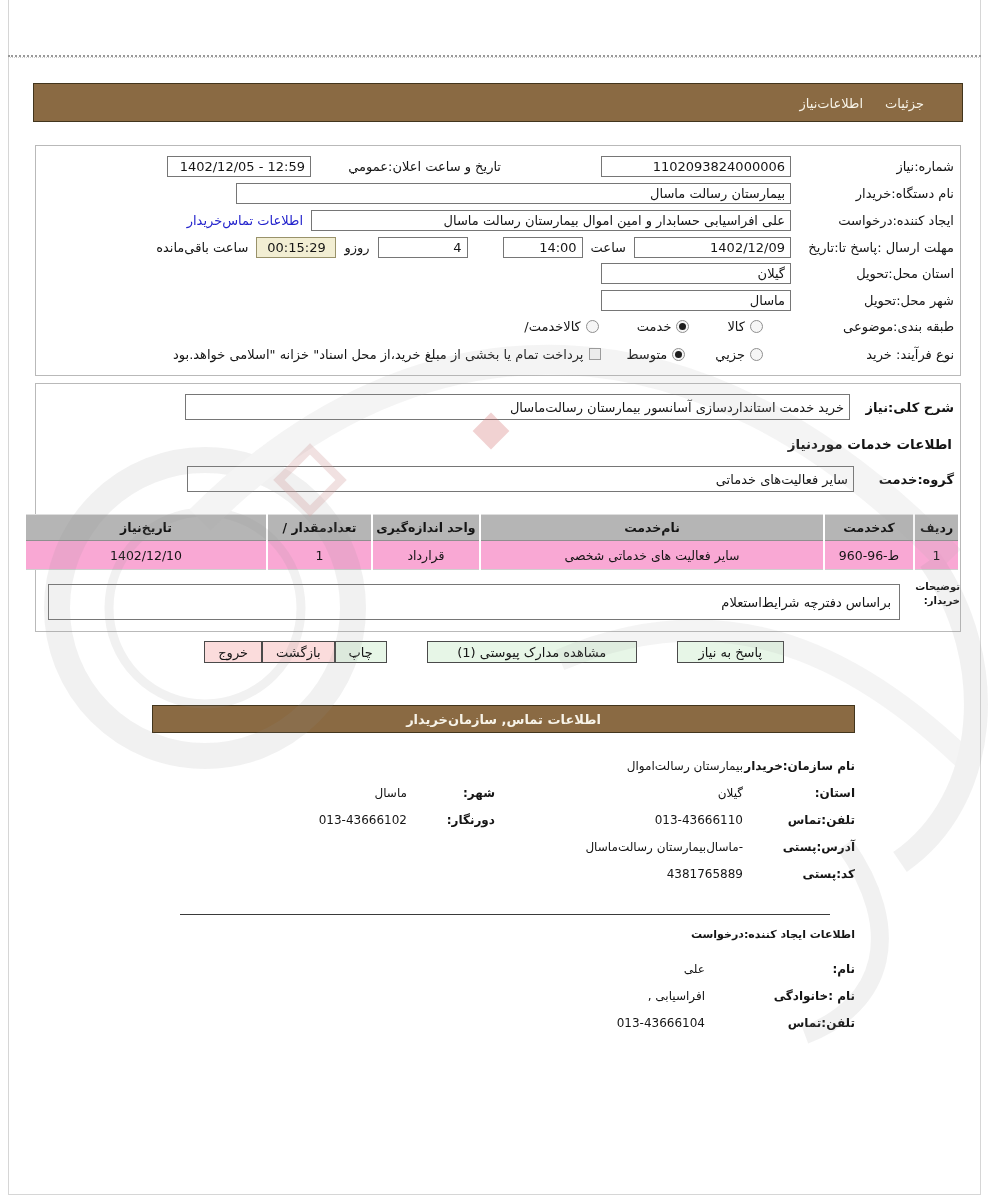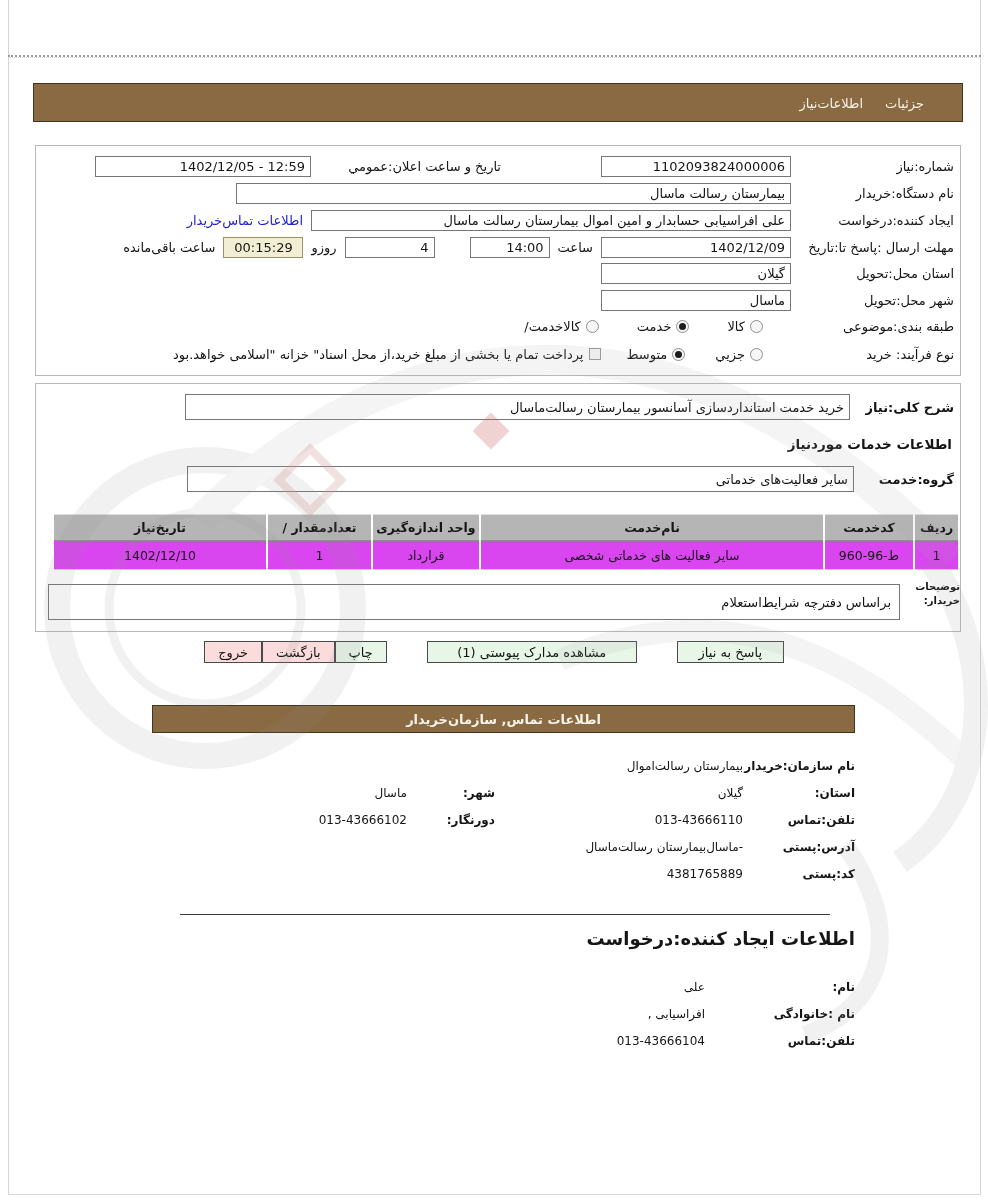--- a/index.html
+++ b/index.html
@@ -26,37 +26,37 @@
   .sp{flex:none}
   .link{color:#2222cc;font-size:13px;flex:none;cursor:pointer}
   .radio{width:13px;height:13px;border:1px solid #8f8f8f;border-radius:50%;background:#f6f6f6;margin-left:5px;position:relative;flex:none}
   .radio.checked::after{content:"";position:absolute;left:2px;top:2px;right:2px;bottom:2px;background:#1d1d1d;border-radius:50%}
   .opt{display:flex;align-items:center;flex:none}
   .chk{width:12px;height:12px;border:1px solid #9a9a9a;background:#f6f6f6;margin-left:6px;flex:none}
   .sechead{position:absolute;right:8px;font-weight:bold;font-size:13.5px}
   .tbl{position:absolute;right:2px;top:130px;width:904px;font-size:12.5px}
   .thead,.trow{display:flex;gap:2px}
   .th{background:#b5b5b5;height:27px;display:flex;align-items:center;justify-content:center;font-weight:bold;flex:none;border-top:1px solid #dedede;border-bottom:1px solid #8f8f8f}
-  .td{background:#d946ef;height:29px;display:flex;align-items:center;justify-content:center;flex:none;border-bottom:1px solid #cfcfcf}
-  .w1{width:43px}.w2{width:88px}.w3{width:342px}.w4{width:106px}.w5{width:103px}.w6{width:212px}
+  .td{background:#f9a8d4;height:29px;display:flex;align-items:center;justify-content:center;flex:none;border-bottom:1px solid #cfcfcf}
+  .w1{width:43px}.w2{width:88px}.w3{width:342px}.w4{width:106px}.w5{width:103px}.w6{width:240px}
   .noteslbl{position:absolute;right:0;top:196px;width:58px;font-weight:bold;font-size:10px;line-height:1.35;text-align:right}
   .notesbox{position:absolute;right:60px;left:12px;top:200px;height:36px;border:1px solid #767676;display:flex;align-items:center;padding:0 8px;font-size:13px;background:#fff}
   .btnrow{position:absolute;top:641px;left:0;right:0;display:flex;justify-content:center;align-items:center;font-size:13px}
   .btn{height:22px;border:1px solid #4a4a4a;display:flex;align-items:center;justify-content:center;padding:0 13px;white-space:nowrap;cursor:pointer}
   .g{background:#e7f6e7}.r{background:#fbdcdc}
   .bar2{left:152px;top:705px;width:703px;height:28px;display:flex;align-items:center;justify-content:center;font-weight:bold;font-size:13px}
   .info{position:absolute;right:133px;top:752px;width:700px;font-size:12px}
   .irow{display:flex;align-items:center;height:27px}
   .ilbl{width:112px;flex:none;font-weight:bold}
   .ival{width:248px;flex:none}
   .ilbl2{width:88px;flex:none;font-weight:bold}
   .ival2{width:180px;flex:none}
   .sep{position:absolute;left:180px;top:914px;width:650px;border-top:1px solid #3a3a3a}
   .creator{position:absolute;right:133px;top:928px;width:700px;font-size:12px}
-  .ctitle{font-weight:bold;font-size:18px;margin-bottom:24px}
+  .ctitle{font-weight:bold;font-size:11px;margin-bottom:14px}
   .creator .ival{padding-right:38px}
   .wm{position:absolute;left:0;top:0;pointer-events:none}
 </style>
 </head>
 <body>
 
 <div class="frame"></div>
 <div class="dotline"></div>
 
 <div class="bar bar1">
@@ -66,40 +66,40 @@
   </div>
 </div>
 
 <div class="panel p1">
 
   <div class="row" style="top:9px">
     <span class="lblA">شماره:نیاز</span>
     <div class="box" style="width:190px;justify-content:flex-start">1102093824000006</div>
     <span class="sp" style="width:100px"></span>
     <span class="lblB">تاریخ و ساعت اعلان:عمومي</span>
-    <div class="box" style="width:216px">
+    <div class="box" style="width:144px">
         <span dir="ltr">1402/12/05 - 12:59</span>
       </div>
   </div>
 
   <div class="row" style="top:36px">
     <span class="lblA">نام دستگاه:خریدار</span>
     <div class="box" style="width:555px">بیمارستان رسالت ماسال</div>
   </div>
 
   <div class="row" style="top:63px">
     <span class="lblA">ایجاد کننده:درخواست</span>
     <div class="box" style="width:480px">علی افراسیابی حسابدار و  امین اموال بیمارستان رسالت ماسال</div>
     <span class="sp" style="width:8px"></span>
     <span class="link">اطلاعات تماس‌خریدار</span>
   </div>
 
   <div class="row" style="top:90px">
     <span class="lblA">مهلت ارسال :پاسخ تا:تاریخ</span>
-    <div class="box" style="width:190px">1402/12/09</div>
+    <div class="box" style="width:157px">1402/12/09</div>
     <span class="mini">ساعت</span>
     <div class="box" style="width:80px">14:00</div>
     <span class="sp" style="width:35px"></span>
     <div class="box" style="width:90px">4</div>
     <span class="mini">روزو</span>
     <div class="box beige center" style="width:80px">00:15:29</div>
     <span class="mini">ساعت باقی‌مانده</span>
   </div>
 
   <div class="row" style="top:116px">

